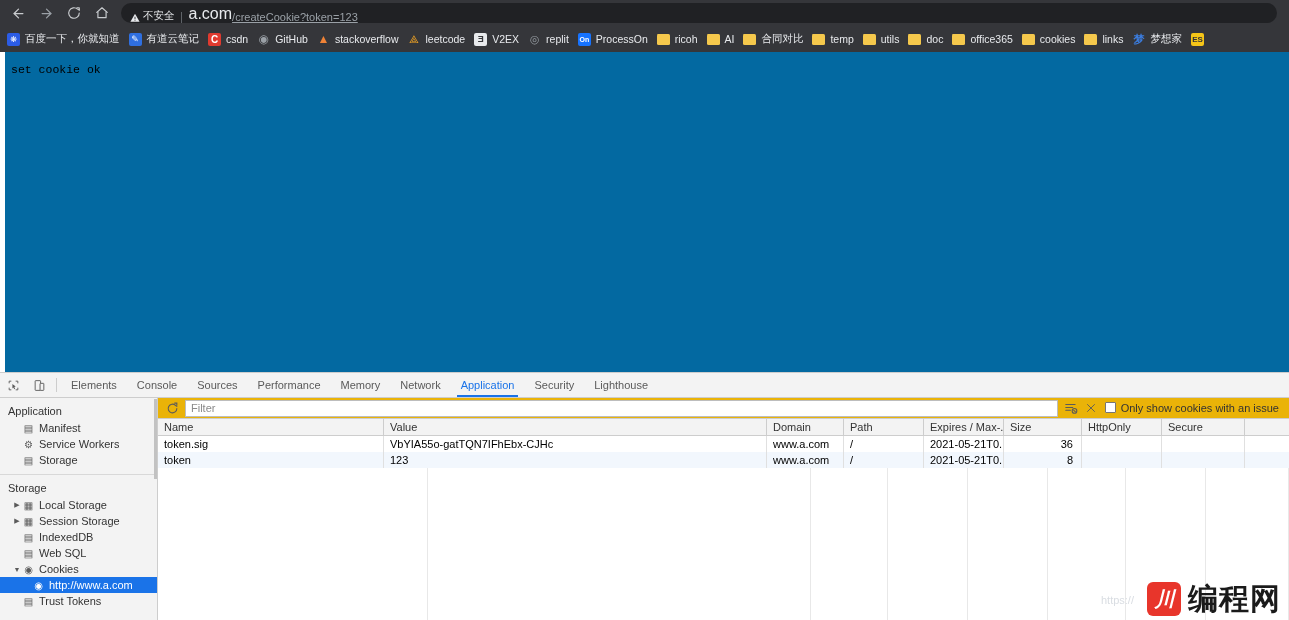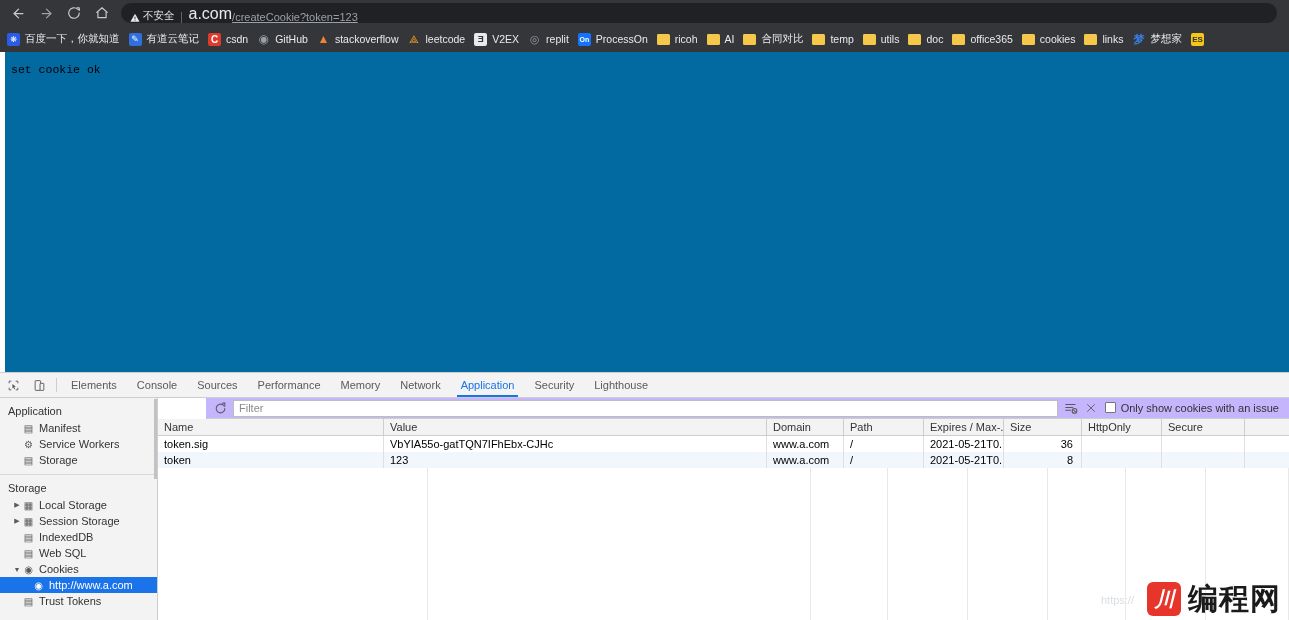--- a/index.html
+++ b/index.html
@@ -270,23 +270,22 @@
     flex-direction: column;
     min-width: 0;
     background: #fff;
   }
   .cookie-toolbar {
     height: 21px;
     flex: none;
     display: flex;
     align-items: center;
     border-bottom: 1px solid #cdcdcd;
-    background: #c4b5fd;
+    background: #eab308;
     padding: 0 4px;
-    margin-left: 48px;
   }
   .tb-icon {
     width: 20px; height: 19px;
     display: flex; align-items: center; justify-content: center;
     color: #5a5a5a;
     flex: none;
   }
   .filter-input {
     flex: 1;
     height: 17px;

